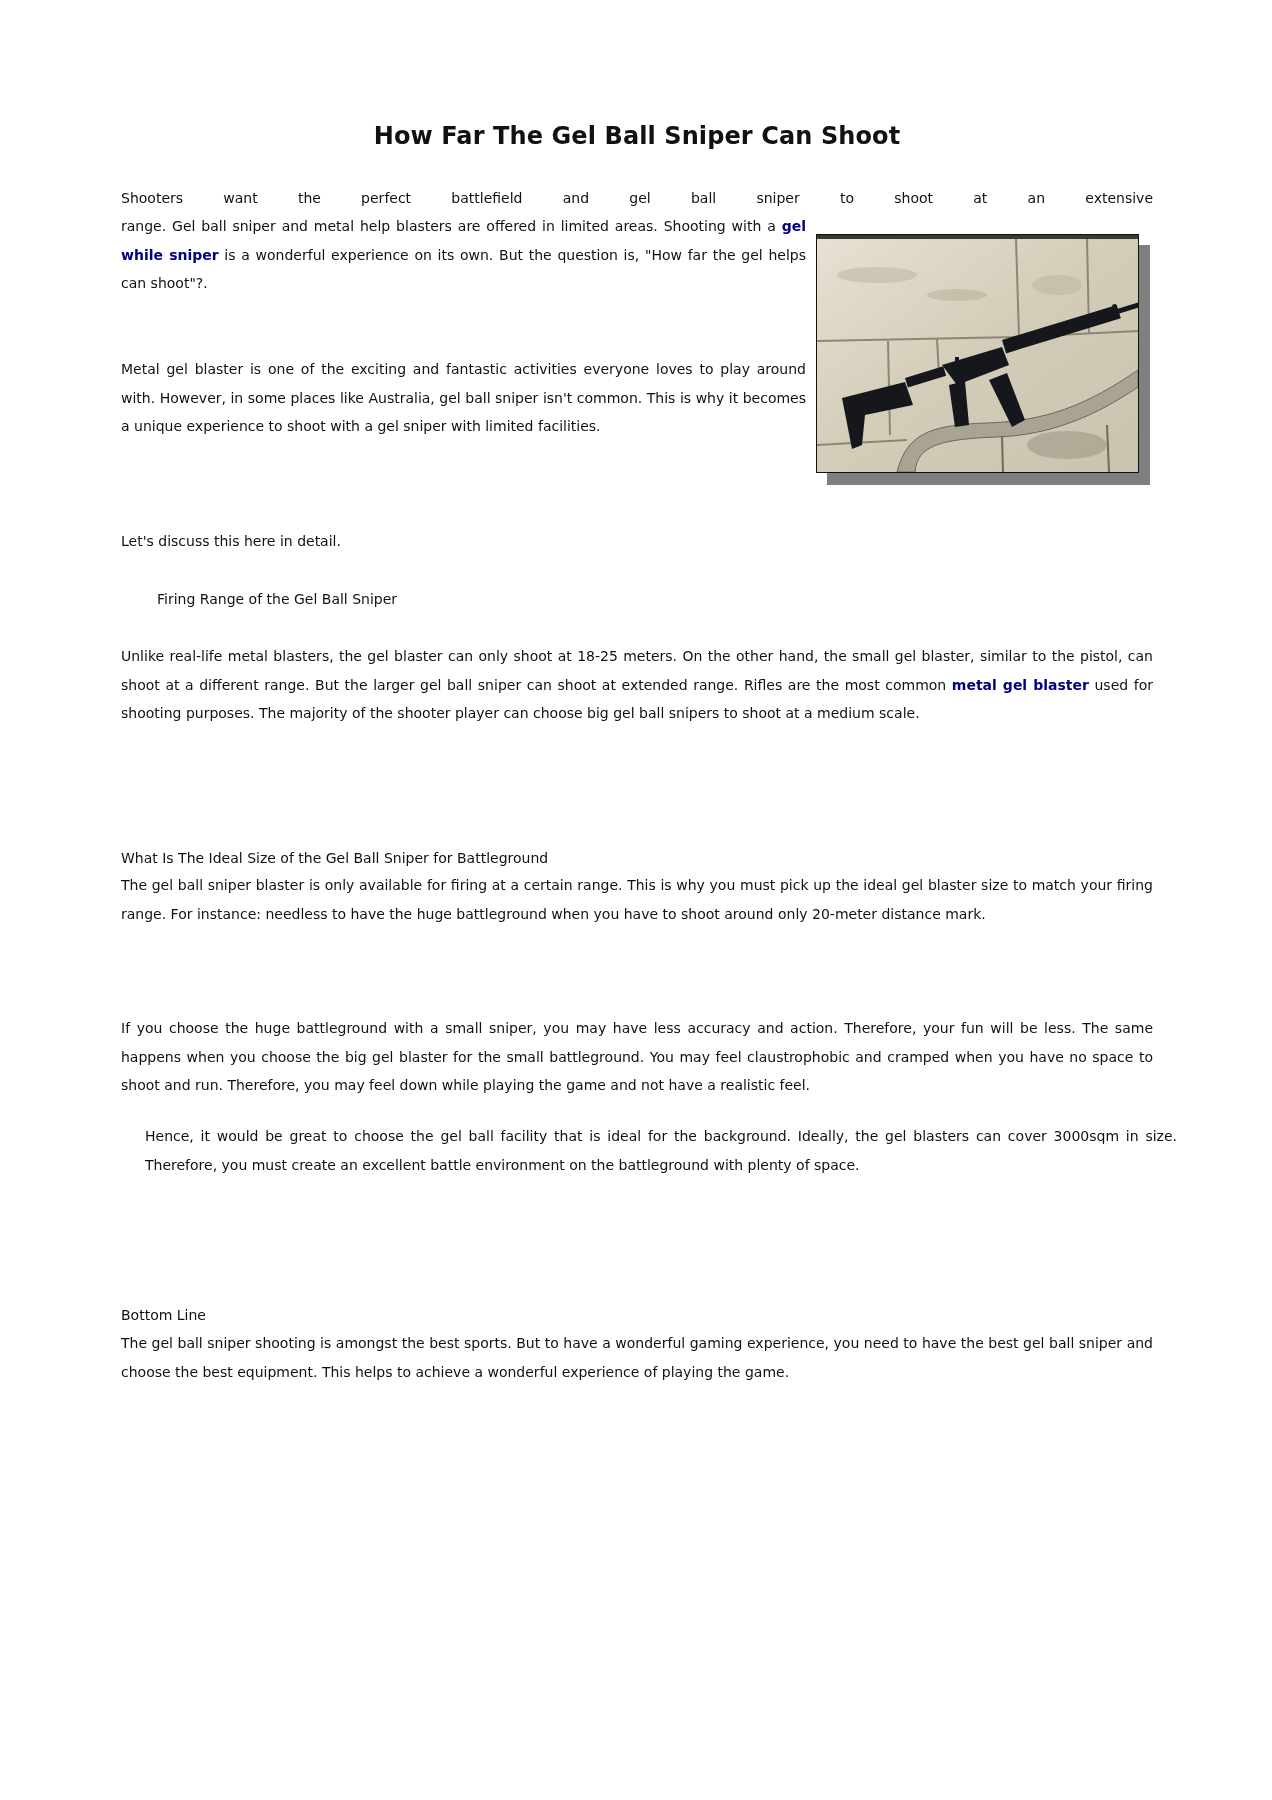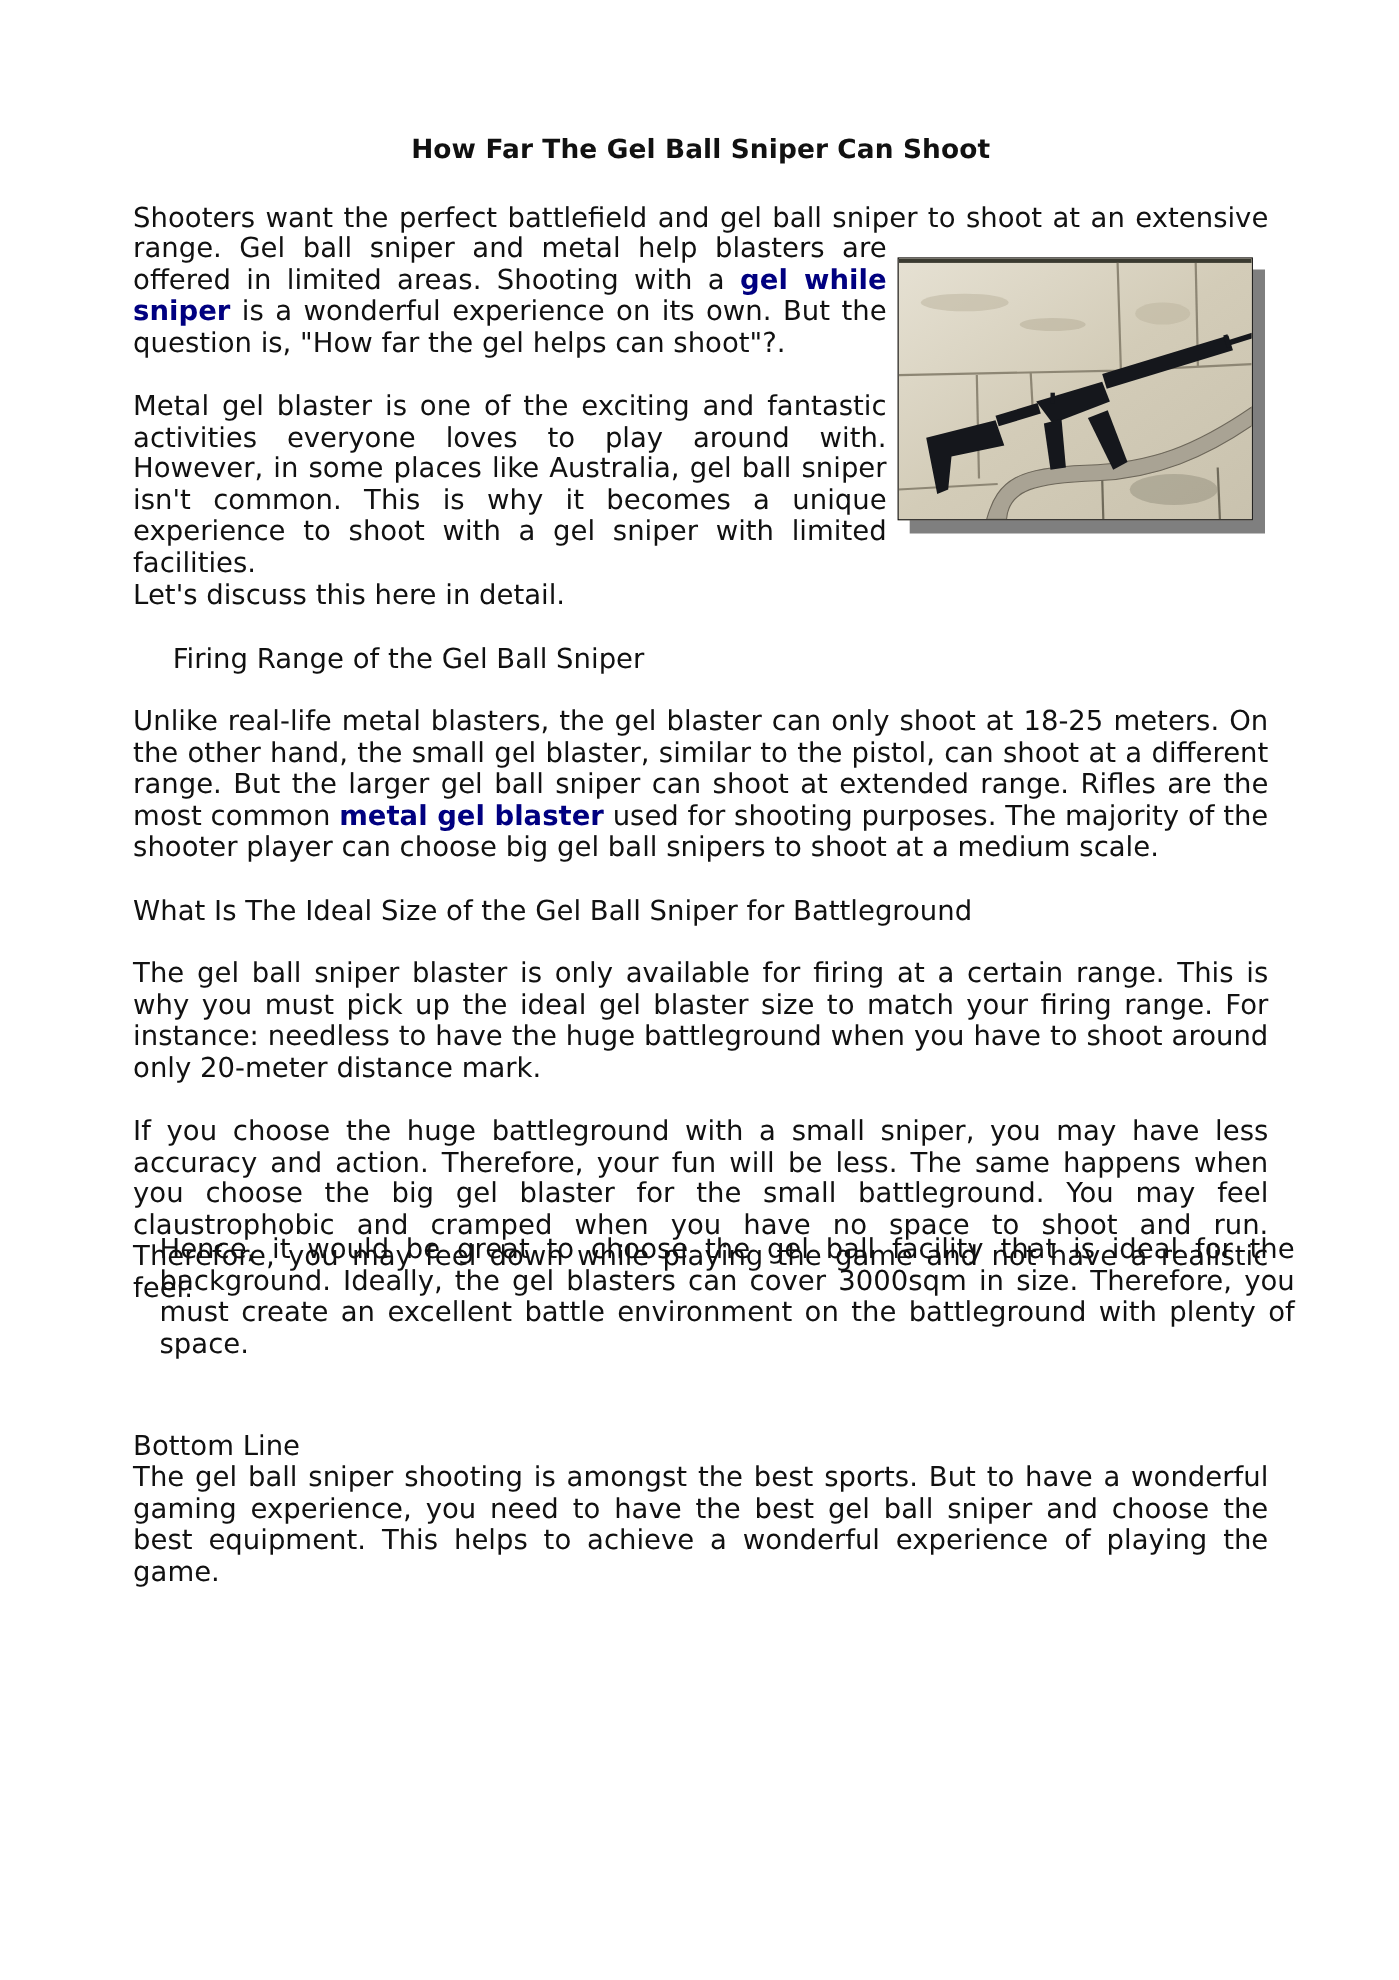--- a/index.html
+++ b/index.html
@@ -1,21 +1,21 @@
 <!DOCTYPE html>
 <html><head>
   <meta charset="utf-8">
   <style>
     html, body { margin: 0; padding: 0; background: #ffffff; }
     body { width: 1272px; height: 1800px; position: relative; overflow: hidden;
            font-family: "DejaVu Sans", sans-serif; color: #111111; }
     .page { position: absolute; left: 121px; top: 0; width: 1032px; }
     .title { position: absolute; left: 0; width: 1032px; top: 121px; text-align: center;
              font-weight: bold; font-size: 24px; line-height: 30px; letter-spacing: 0.1px; }
-    .para { position: absolute; left: 0; font-size: 25px; line-height: 28.6px;
+    .para { position: absolute; left: 0; font-size: 14px; line-height: 28.6px;
             text-align: justify; margin: 0; }
     .para.full { width: 1032px; }
     .para.narrow { width: 685px; }
     .lastline-left { text-align-last: left; }
     .link { color: #000080; font-weight: bold; text-decoration: none; cursor: pointer; }
     .heading-bold { font-weight: normal; }
     .figure { position: absolute; left: 695px; top: 234px; width: 323px; height: 239px; }
     .figure .shadow { position: absolute; left: 11px; top: 11px; width: 323px; height: 240px; background: #7f7f7f; }
     .figure .photo { position: absolute; left: 0; top: 0; width: 321px; height: 237px;
                      border: 1px solid #111; overflow: hidden; background: #d9d3c3; }
@@ -77,21 +77,21 @@
   </div>
 
   <p class="para narrow" style="top:355px;">Metal gel blaster is one of the exciting and fantastic activities everyone loves to play around with. However, in some places like Australia, gel ball sniper isn't common. This is why it becomes a unique experience to shoot with a gel sniper with limited facilities.</p>
 
   <p class="para full" style="top:527px;">Let's discuss this here in detail.</p>
 
   <p class="para full" style="top:585px;margin-left:36px;">Firing Range of the Gel Ball Sniper</p>
 
   <p class="para full lastline-left" style="top:642px;"><span>Unlike real-life metal blasters, the gel blaster can only shoot at 18-25 meters. On the other hand, the small gel blaster, similar to the pistol, can shoot at a different range. But the larger gel ball sniper can shoot at extended range. Rifles are the most common </span><a class="link">metal gel blaster</a><span> used for shooting purposes. The majority of the shooter player can choose big gel ball snipers to shoot at a medium scale.</span></p>
 
-  <p class="para full" style="top:814px;">What Is The Ideal Size of the Gel Ball Sniper for Battleground</p>
+  <p class="para full" style="top:844px;">What Is The Ideal Size of the Gel Ball Sniper for Battleground</p>
 
   <p class="para full lastline-left" style="top:871px;">The gel ball sniper blaster is only available for firing at a certain range. This is why you must pick up the ideal gel blaster size to match your firing range. For instance: needless to have the huge battleground when you have to shoot around only 20-meter distance mark.</p>
 
   <p class="para full lastline-left" style="top:1014px;">If you choose the huge battleground with a small sniper, you may have less accuracy and action. Therefore, your fun will be less. The same happens when you choose the big gel blaster for the small battleground. You may feel claustrophobic and cramped when you have no space to shoot and run. Therefore, you may feel down while playing the game and not have a realistic feel.</p>
 
   <p class="para full lastline-left" style="top:1122px;margin-left:24px;">Hence, it would be great to choose the gel ball facility that is ideal for the background. Ideally, the gel blasters can cover 3000sqm in size. Therefore, you must create an excellent battle environment on the battleground with plenty of space.</p>
 
   <p class="para full heading-bold" style="top:1301px;">Bottom Line</p>
 
   <p class="para full lastline-left" style="top:1329px;">The gel ball sniper shooting is amongst the best sports. But to have a wonderful gaming experience, you need to have the best gel ball sniper and choose the best equipment. This helps to achieve a wonderful experience of playing the game.</p>

